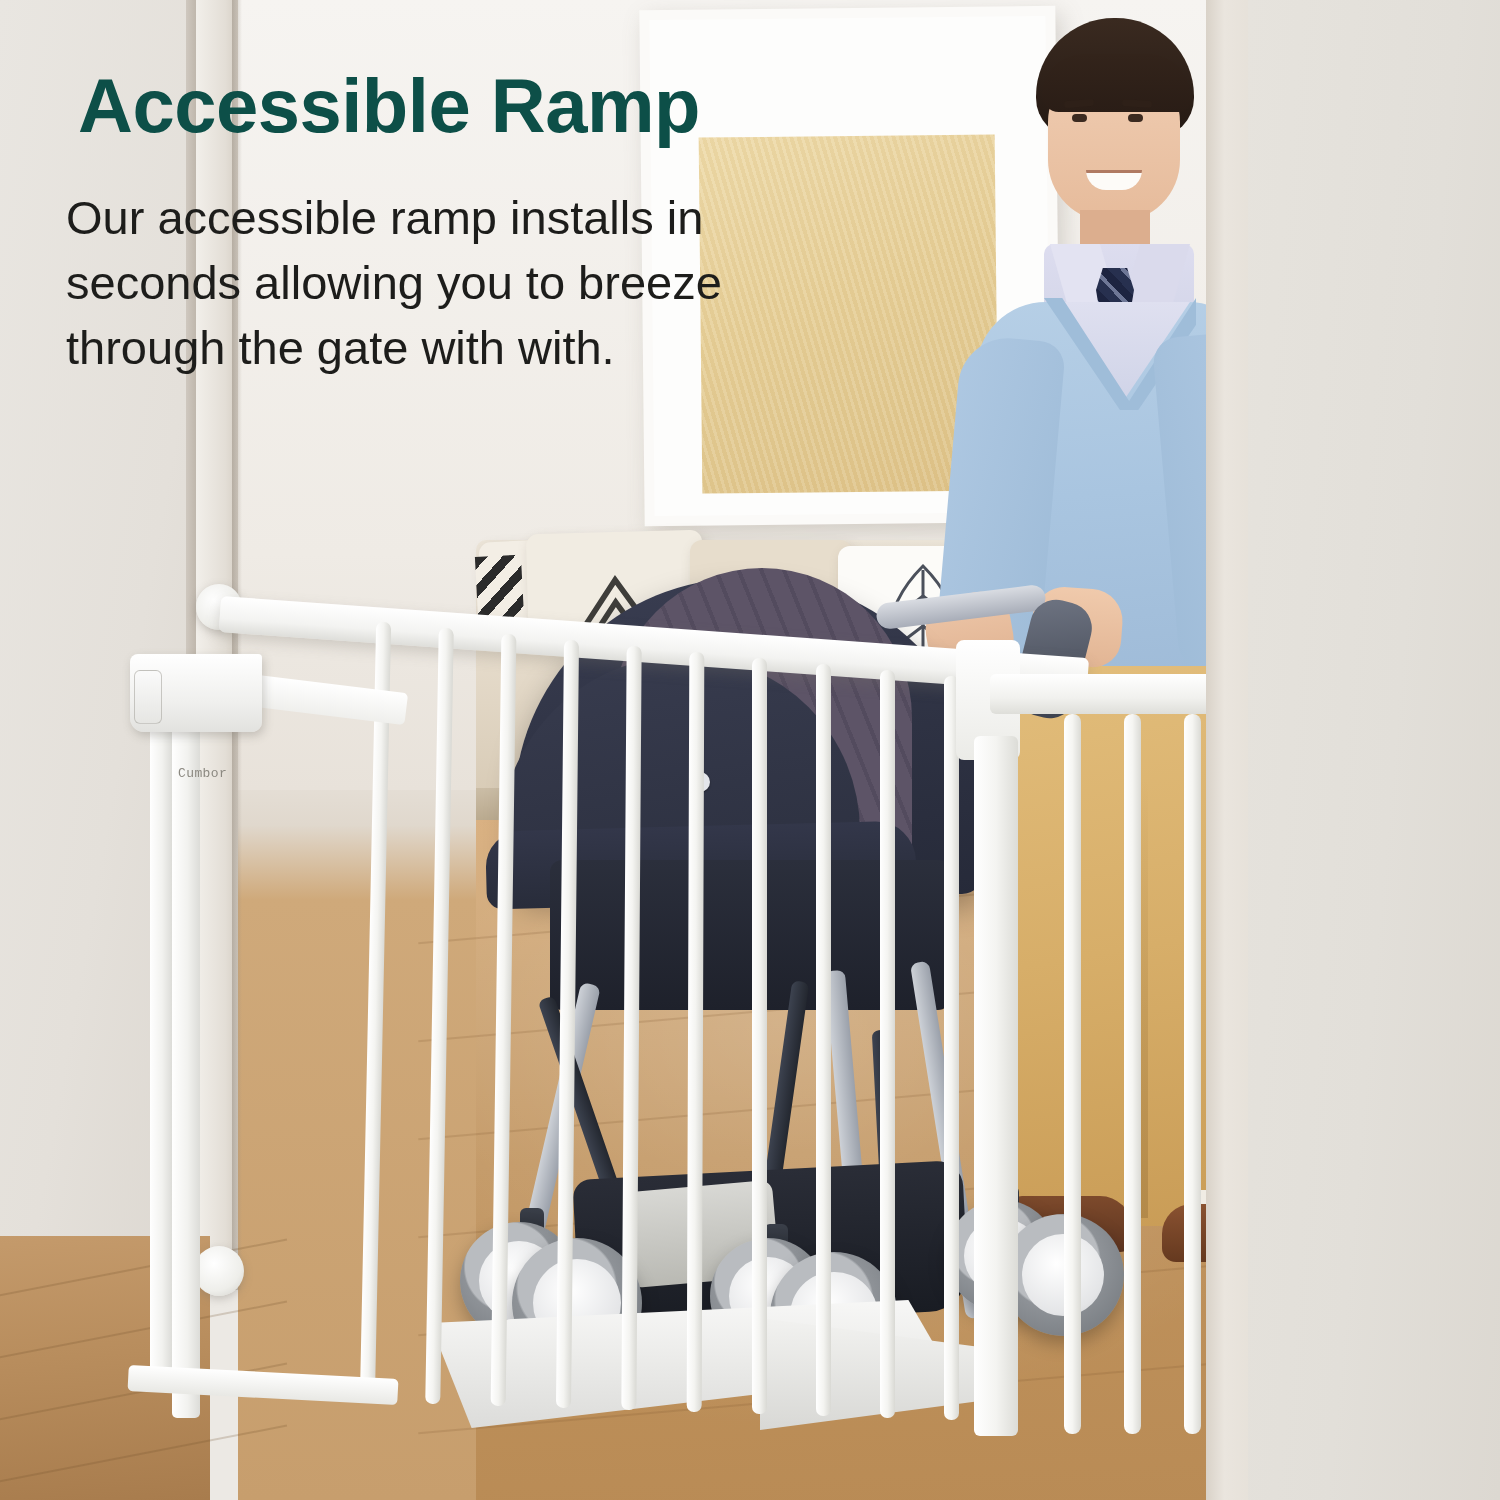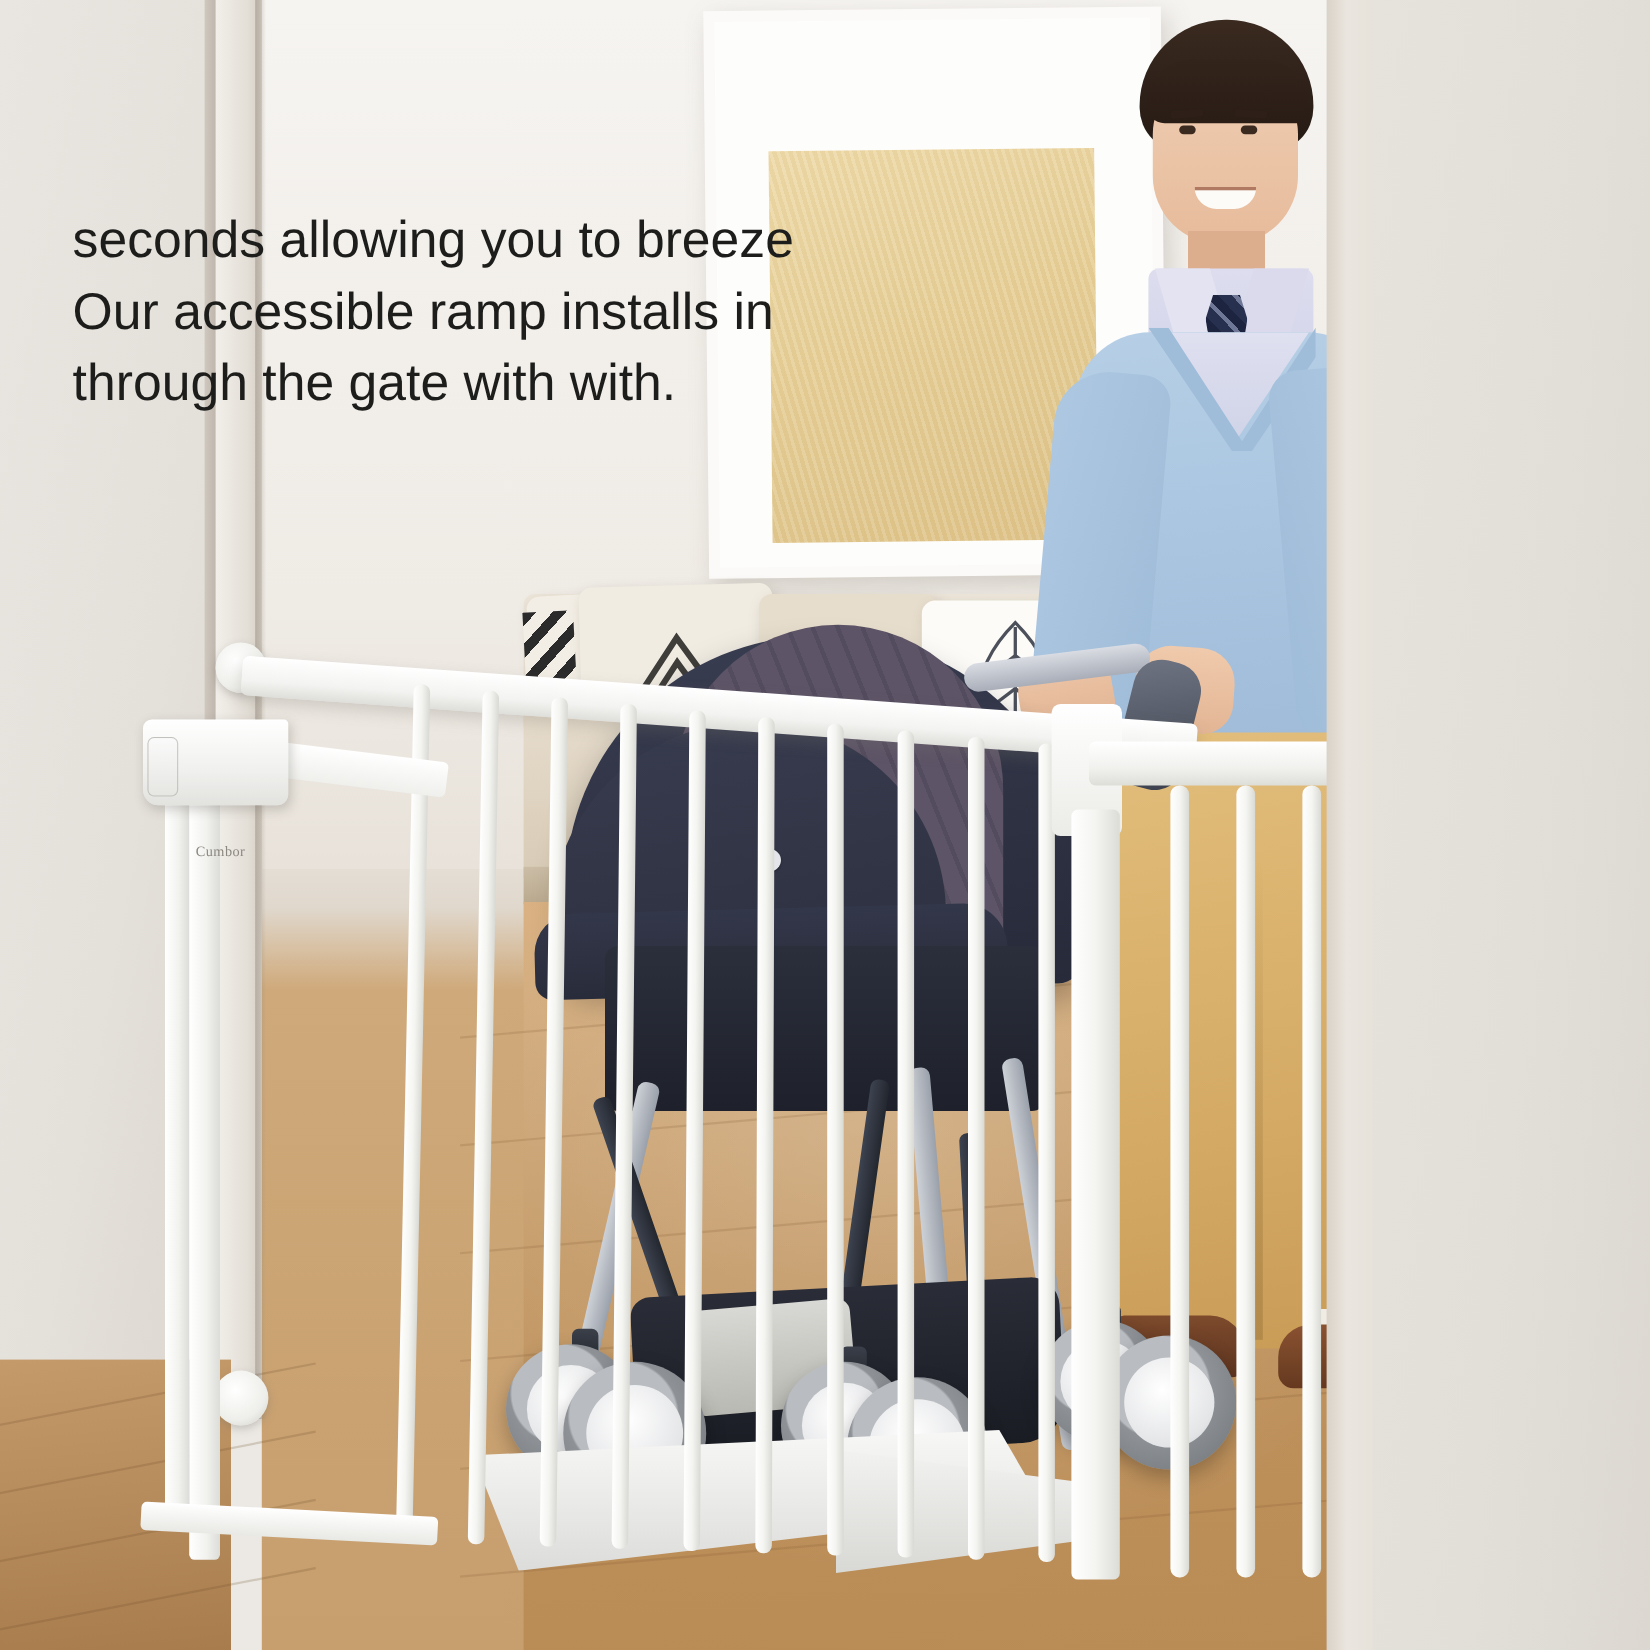--- a/index.html
+++ b/index.html
@@ -195,21 +195,21 @@
   
   .gate{position:absolute;left:120px;top:560px;width:1160px;height:880px;}
 
   .latch-housing{position:absolute;left:10px;top:94px;width:132px;height:78px;
     background:linear-gradient(180deg,#ffffff,#f0f0ee 60%,#e2e2df);
     border-radius:8px 4px 10px 14px;box-shadow:2px 4px 10px rgba(110,105,98,.3);}
   .latch-btn{position:absolute;left:14px;top:110px;width:26px;height:52px;
     background:linear-gradient(180deg,#fafafa,#e6e6e3);border-radius:6px;
     border:1px solid rgba(170,168,162,.6);}
   .brandmark{position:absolute;left:48px;top:110px;width:84px;height:20px;
-    font-size:13px;letter-spacing:.4px;color:#8b8880;font-family:Liberation Serif, serif;
+    font-size:13px;letter-spacing:.4px;color:#8b8880;font-family:Liberation Mono, monospace;
     line-height:20px;}
 
   .toprail{position:absolute;left:100px;top:36px;width:870px;height:36px;
     background:linear-gradient(180deg,#ffffff,#f3f3f1 62%,#dededa);
     border-radius:6px;transform:rotate(4.1deg);transform-origin:left center;
     box-shadow:0 6px 14px rgba(120,115,108,.25);}
   .toprail2{position:absolute;left:48px;top:104px;width:240px;height:32px;
     background:linear-gradient(180deg,#ffffff,#efefec);border-radius:5px;
     transform:rotate(7deg);transform-origin:left center;}
 
@@ -432,19 +432,20 @@
       <div class="rg-bar" style="left:108px;"></div>
       <div class="rg-bar" style="left:168px;"></div>
       <div class="rg-bar" style="left:228px;"></div>
       <div class="rg-bar" style="left:288px;"></div>
     </div>
   </div>
 
   <div class="jamb-right"></div>
   <div class="wall-right"></div>
 
+  <div class="headline">Accessible Ramp</div>
   <div class="subcopy">
+    <div>Our accessible ramp installs in</div>
     <div>seconds allowing you to breeze</div>
-    <div>Our accessible ramp installs in</div>
     <div>through the gate with with.</div>
   </div>
 
 </div>
 
 </body></html>

